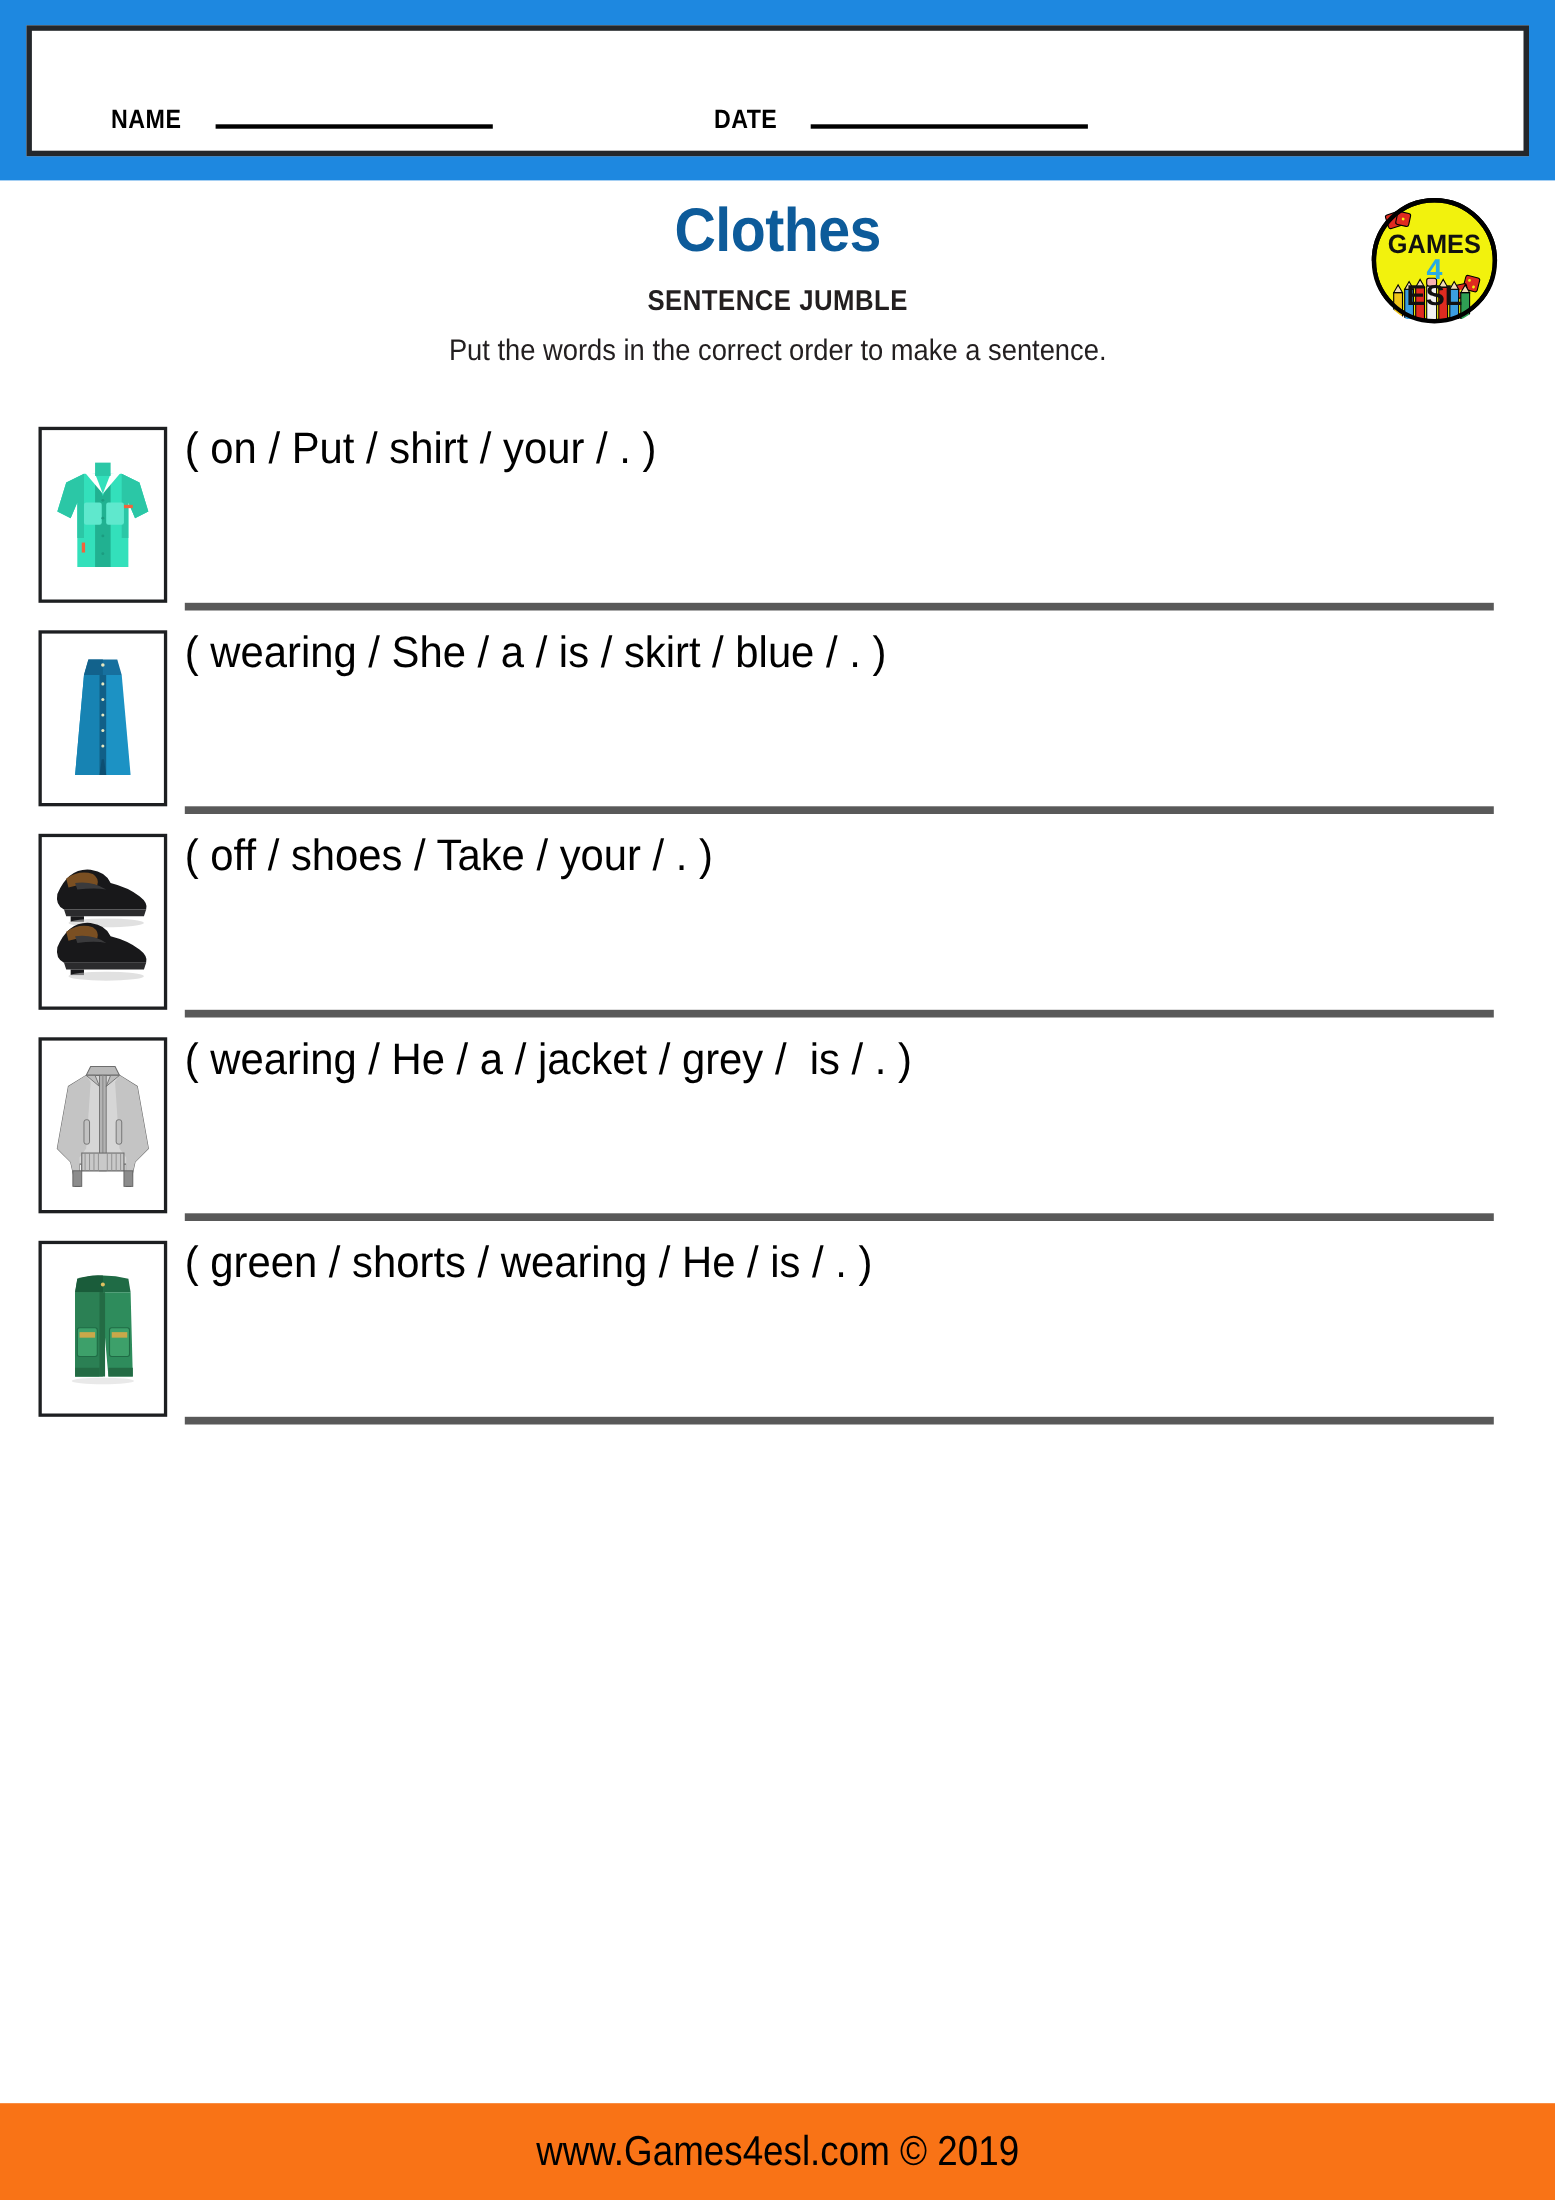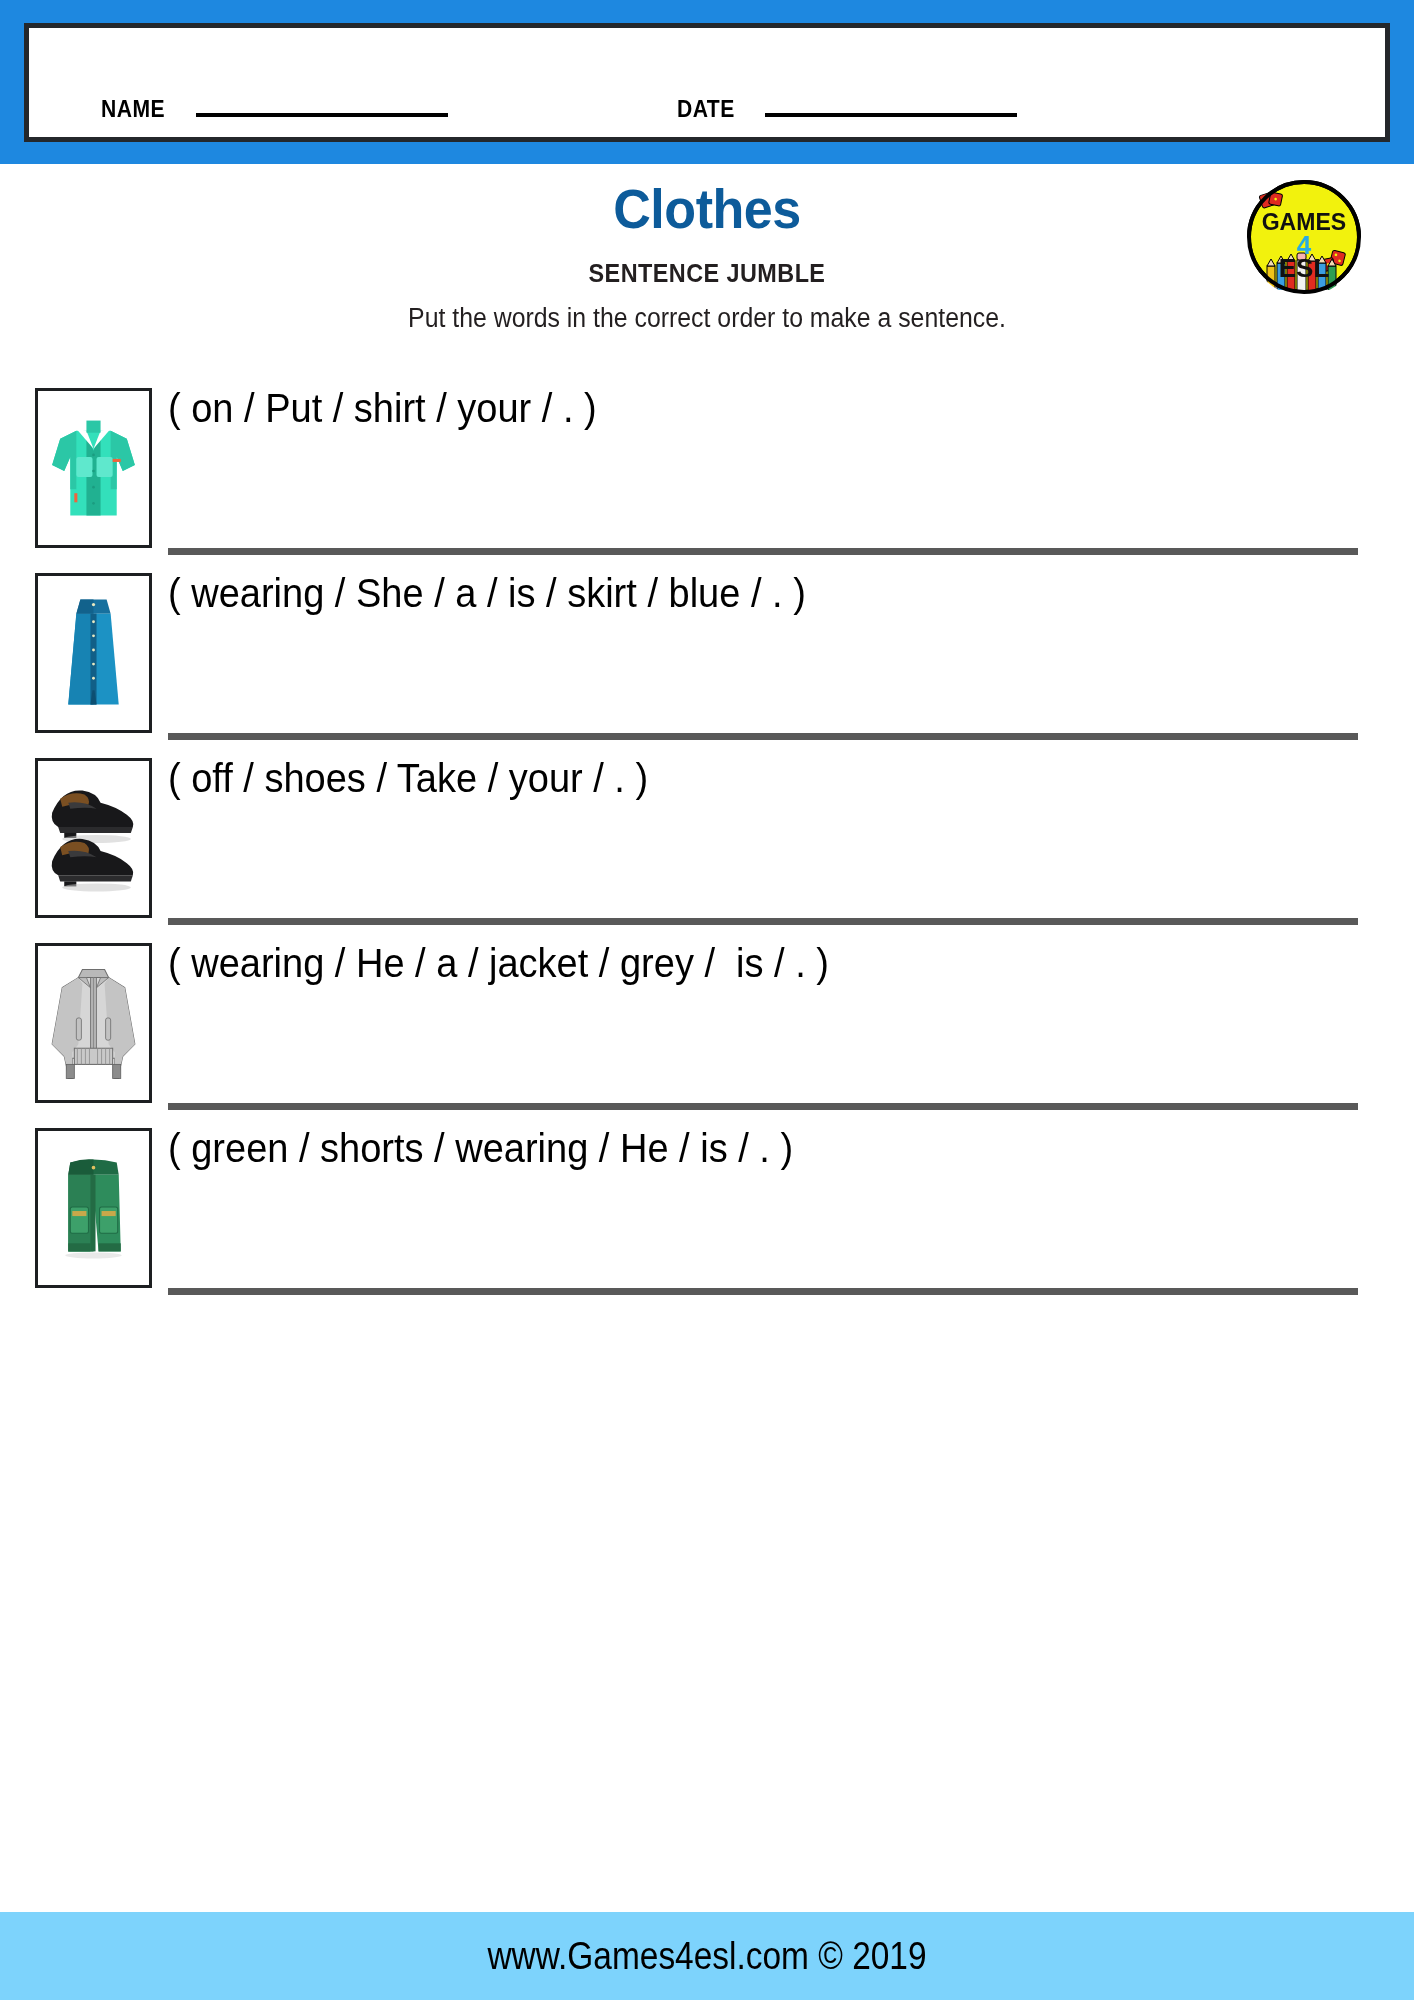--- a/index.html
+++ b/index.html
@@ -17,21 +17,21 @@
     background: #1e88e0;
   }
   .namebox {
     position: absolute; left: 24px; top: 23px;
     width: 1366px; height: 119px;
     background: #ffffff;
     border: 5px solid #24272b;
   }
   .field { position: absolute; bottom: 14px; display: flex; align-items: flex-end; }
   .field-name { left: 72px; }
-  .field-date { left: 620px; margin-left: 28px; }
+  .field-date { left: 620px; }
   .field-label {
     font-family: "Liberation Sans", sans-serif;
     font-weight: 700; font-size: 24px; letter-spacing: 0.5px;
     color: #000; transform: scaleX(0.88); transform-origin: left bottom;
     white-space: nowrap;
   }
   .field-rule {
     display: inline-block; height: 4px; background: #000;
     margin-left: 22px; margin-bottom: 6px;
   }
@@ -97,21 +97,21 @@
     transform-origin: left top;
   }
   .answer-rule {
     position: absolute; left: 168px; bottom: 10px;
     width: 1190px; height: 7px; background: #595959;
   }
 
   
   .footband {
     position: absolute; left: 0; bottom: 0; width: 1414px; height: 88px;
-    background: #7dd3fc;
+    background: #f97316;
   }
   .footer-text {
     position: absolute; left: 0; top: 0; width: 1414px; height: 88px;
     display: flex; align-items: center; justify-content: center;
     font-family: "Liberation Sans", sans-serif;
     font-weight: 400; font-size: 38px; color: #000000;
     transform: scaleX(0.88);
   }
 </style>
 </head>

